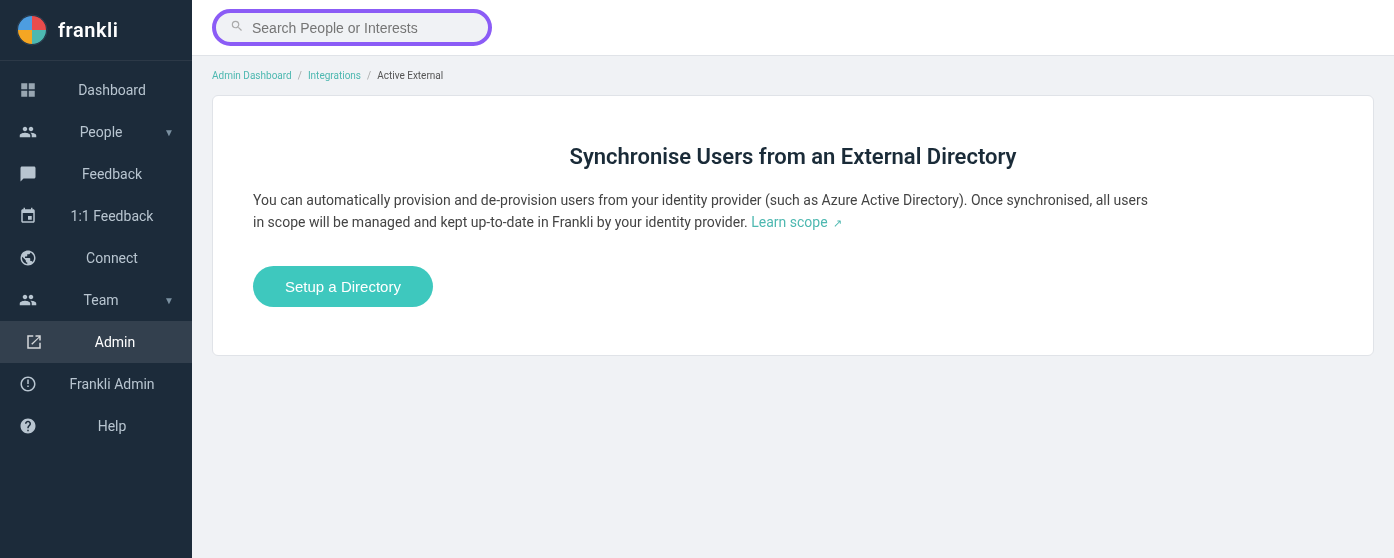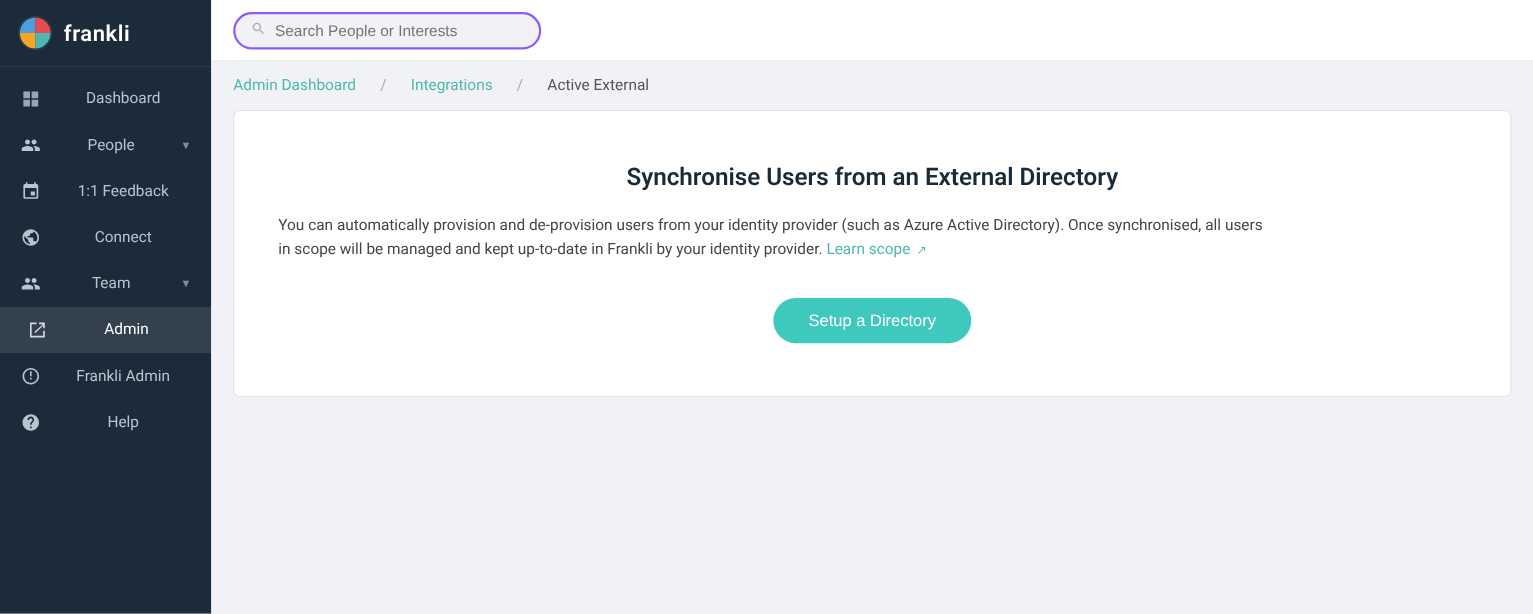--- a/index.html
+++ b/index.html
@@ -82,21 +82,21 @@
       padding: 10px 20px;
       display: flex;
       align-items: center;
       border-bottom: 1px solid #e0e3e8;
       height: 56px;
     }
     .search-bar {
       display: flex;
       align-items: center;
       background: #f0f2f5;
-      border: 2px solid #8b5cf6;
+      border: 4px solid #8b5cf6;
       border-radius: 20px;
       padding: 6px 14px;
       gap: 8px;
       width: 280px;
     }
     .search-bar input {
       border: none;
       background: transparent;
       outline: none;
       font-size: 14px;
@@ -113,23 +113,23 @@
       flex: 1;
       overflow-y: auto;
       padding: 0;
       background: #f0f2f5;
     }
 
     
     .breadcrumb {
       display: flex;
       align-items: center;
-      gap: 22px;
+      gap: 6px;
       padding: 14px 20px 10px;
-      font-size: 14px;
+      font-size: 10px;
     }
     .breadcrumb-item { color: #4db8b0; cursor: pointer; }
     .breadcrumb-sep { color: #aaa; }
     .breadcrumb-current { color: #555; }
 
     
     .card {
       background: #ffffff;
       border: 1px solid #e0e3e8;
       border-radius: 6px;
@@ -159,21 +159,20 @@
       cursor: pointer;
       text-decoration: none;
     }
     .card-description .ext-icon {
       font-size: 11px;
       margin-left: 2px;
     }
     .card-action {
       width: 100%;
       display: flex;
-      justify-content: center;
     }
     .setup-btn {
       background: #3ec8be;
       color: #ffffff;
       border: none;
       border-radius: 24px;
       padding: 12px 32px;
       font-size: 15px;
       font-weight: 500;
       cursor: pointer;
@@ -214,20 +213,28 @@
     <div class="nav-item">
       <span class="nav-icon">
         <svg width="18" height="18" viewBox="0 0 24 24" fill="currentColor">
             <path d="M16 11c1.66 0 2.99-1.34 2.99-3S17.66 5 16 5c-1.66 0-3 1.34-3 3s1.34 3 3 3zm-8 0c1.66 0 2.99-1.34 2.99-3S9.66 5 8 5C6.34 5 5 6.34 5 8s1.34 3 3 3zm0 2c-2.33 0-7 1.17-7 3.5V19h14v-2.5c0-2.33-4.67-3.5-7-3.5zm8 0c-.29 0-.62.02-.97.05 1.16.84 1.97 1.97 1.97 3.45V19h6v-2.5c0-2.33-4.67-3.5-7-3.5z"></path>
           </svg>
       </span>
       <span class="nav-label">People</span>
       <span class="chevron">▼</span>
     </div>
 
+    <div class="nav-item">
+      <span class="nav-icon">
+        <svg width="18" height="18" viewBox="0 0 24 24" fill="currentColor">
+            <path d="M20 2H4c-1.1 0-2 .9-2 2v18l4-4h14c1.1 0 2-.9 2-2V4c0-1.1-.9-2-2-2z"></path>
+          </svg>
+      </span>
+      <span class="nav-label">Feedback</span>
+    </div>
 
 
 
     <div class="nav-item">
       <span class="nav-icon">
         <svg width="18" height="18" viewBox="0 0 24 24" fill="currentColor">
             <path d="M17 12h-5v5h5v-5zM16 1v2H8V1H6v2H5c-1.11 0-1.99.9-1.99 2L3 19c0 1.1.89 2 2 2h14c1.1 0 2-.9 2-2V5c0-1.1-.9-2-2-2h-1V1h-2zm3 18H5V8h14v11z"></path>
           </svg>
       </span>
       <span class="nav-label">1:1 Feedback</span>

